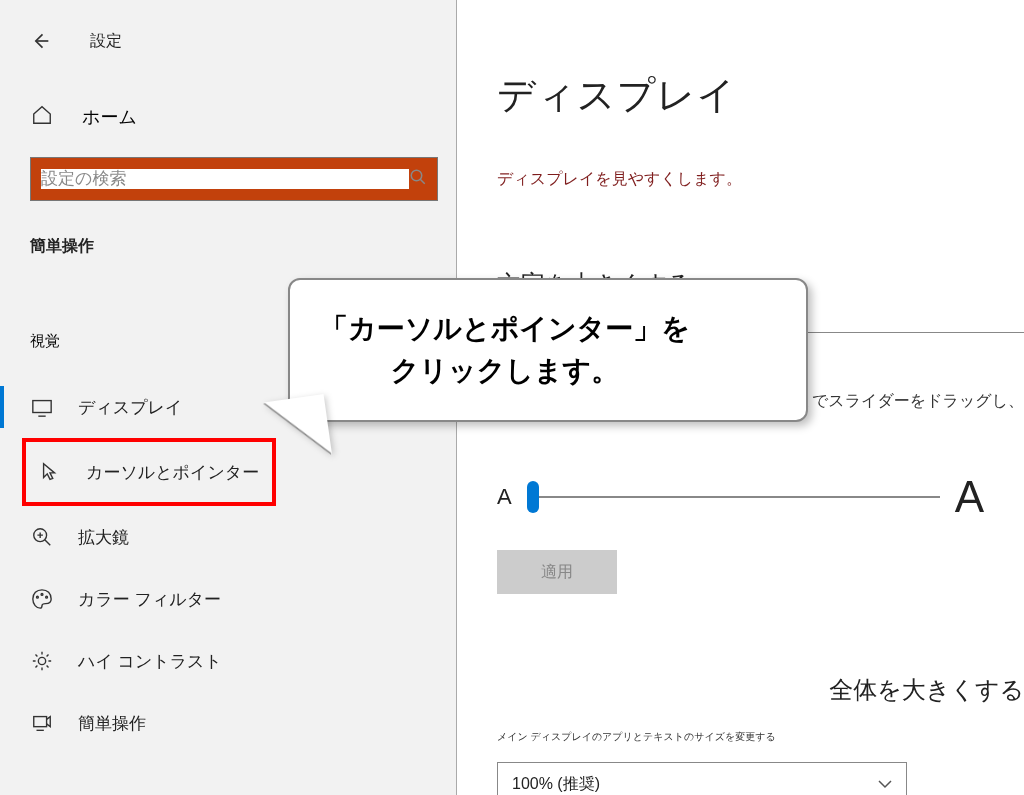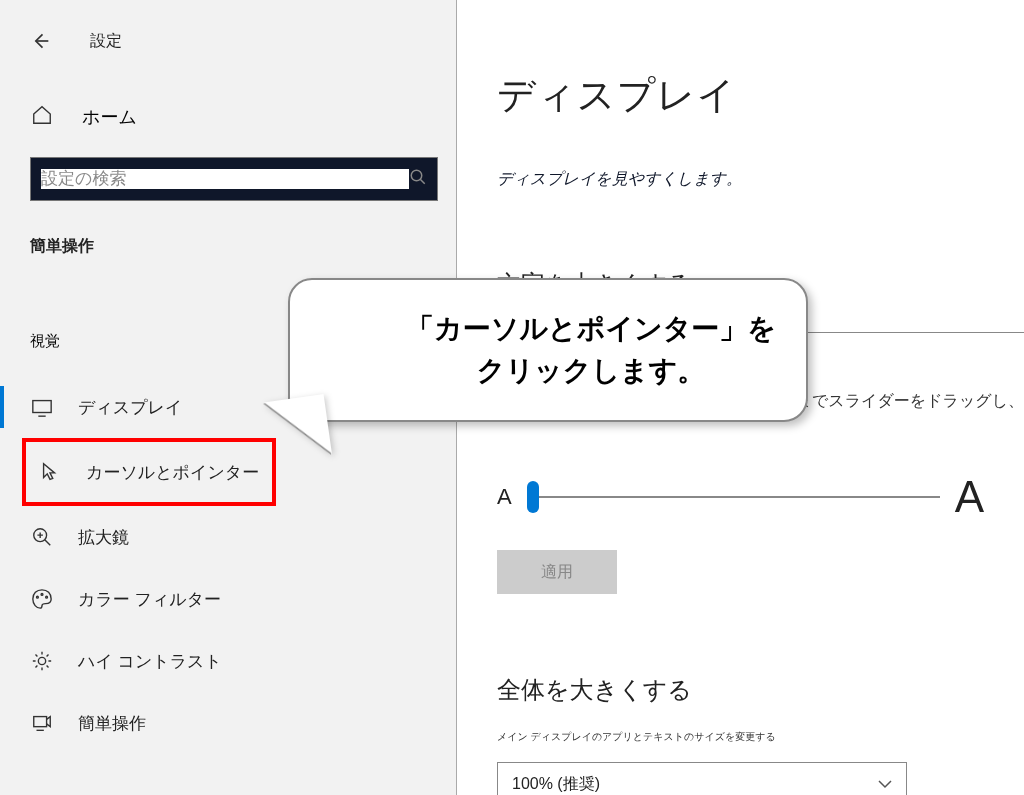--- a/index.html
+++ b/index.html
@@ -48,21 +48,21 @@
     .home-icon svg { width: 24px; height: 22px; color:#333;}
     .home-label {
       margin-left: 28px;
       font-size: 18px;
       color: #000000;
     }
     .search-box {
       margin: 15px 18px 18px 30px;
       height: 44px;
       border: 1px solid #777;
-      background: #0f172a;
+      background: #c2410c;
       display: flex;
       align-items: center;
       padding: 0 10px;
     }
     .search-input {
       flex: 1;
       border: none;
       outline: none;
       font-size: 17px;
       color: #888;
@@ -117,22 +117,21 @@
     }
     .main-title {
       font-size: 38px;
       font-weight: 500;
       color: #222;
       letter-spacing: 1px;
     }
     .main-desc {
       margin-top: 48px;
       font-size: 16px;
-      color: #0f172a;
-      font-style: italic;
+      color: #7f1d1d;
     }
     .section-title {
       margin-top: 78px;
       font-size: 24px;
       color: #222;
     }
     .section-line {
       margin-top: 32px;
       border-top: 1px solid #888;
       width: 100%;
@@ -174,20 +173,21 @@
       color: #888;
       border: none;
       font-size: 16px;
       font-family: inherit;
       display:flex; align-items:center; justify-content:center;
     }
     .section-title2 {
       margin-top: 80px;
       font-size: 24px;
       color: #222;
+      text-align: right;
     }
     .section-sub2 {
       margin-top: 24px;
       font-size: 10px;
       color: #333;
     }
     .dropdown {
       margin-top: 18px;
       width: 410px;
       height: 44px;
@@ -204,23 +204,23 @@
     
     
     .callout {
       position: absolute;
       left: 288px;
       top: 278px;
       width: 520px;
       height: 144px;
       background: #fff;
       border: 2px solid #888;
-      border-radius: 24px;
+      border-radius: 12px;
       box-shadow: 4px 4px 8px rgba(0,0,0,0.25);
-      display:flex; align-items:center; justify-content:flex-end;
+      display:flex; align-items:center; justify-content:flex-start;
       padding: 10px 30px;
       z-index: 20;
     }
     .callout-text {
       font-size: 28px;
       font-weight: bold;
       color: #000;
       line-height: 1.5;
       text-align: center;
     }

